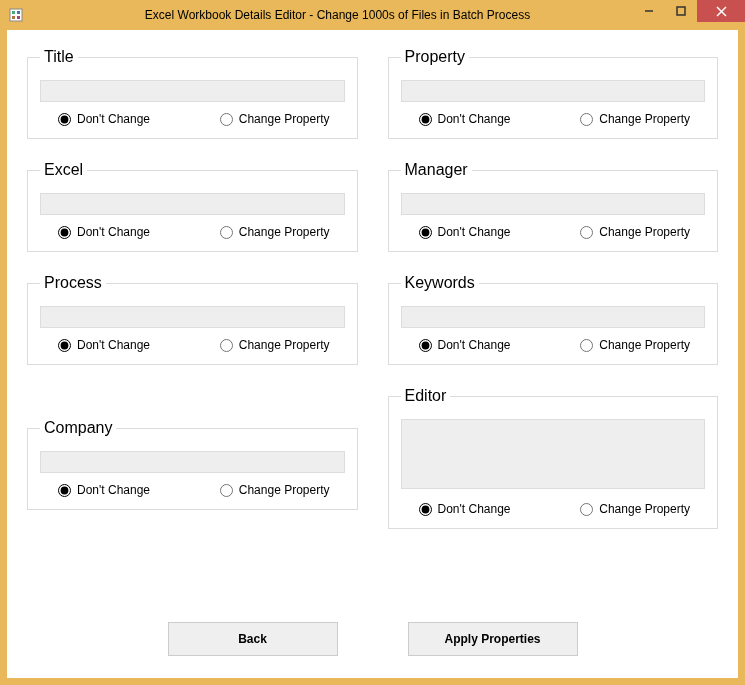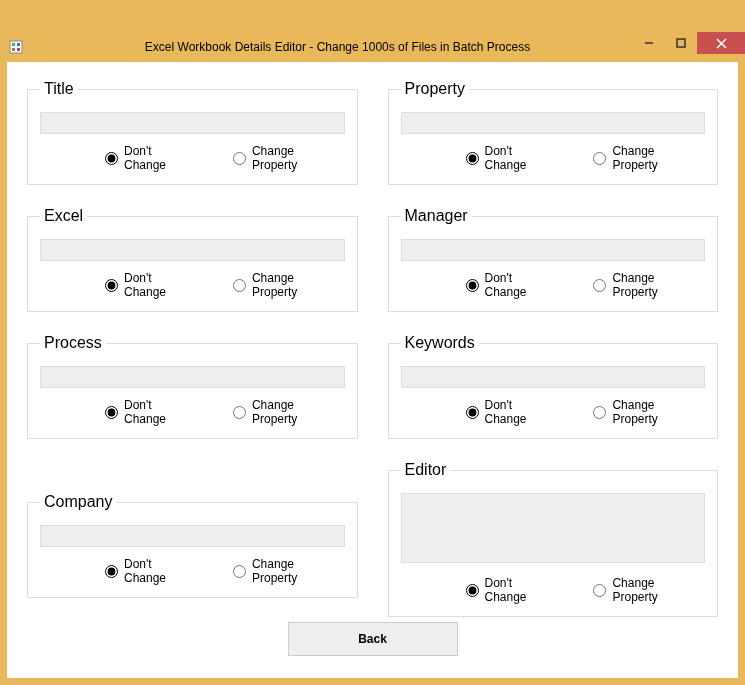--- a/index.html
+++ b/index.html
@@ -21,21 +21,20 @@
       display: flex;
       flex-direction: column;
     }
     .titlebar {
       height: 30px;
       background: #e8b85a;
       display: flex;
       align-items: center;
       padding: 0 0 0 8px;
       position: relative;
-      margin-top: 32px;
     }
     .app-icon {
       width: 16px;
       height: 16px;
       margin-right: 6px;
       display: inline-flex;
       align-items: center;
       justify-content: center;
     }
     .title-text {
@@ -116,21 +115,20 @@
       justify-content: space-between;
       padding: 0 15px 0 18px;
     }
     .radio-label {
       display: flex;
       align-items: center;
       gap: 6px;
       font-size: 12px;
       color: #000;
       cursor: pointer;
-      margin-left: 47px;
     }
     .radio-label input[type="radio"] {
       width: 13px;
       height: 13px;
       accent-color: #000;
     }
     .company-spacer {
       height: 32px;
     }
     .button-row {
@@ -319,15 +317,16 @@
               <span>Change Property</span>
             </label>
           </div>
         </fieldset>
 
       </div>
     </div>
 
     <div class="button-row">
       <button class="action-btn">Back</button>
+      <button class="action-btn">Apply Properties</button>
     </div>
   </div>
 </div>
 
 </body></html>

